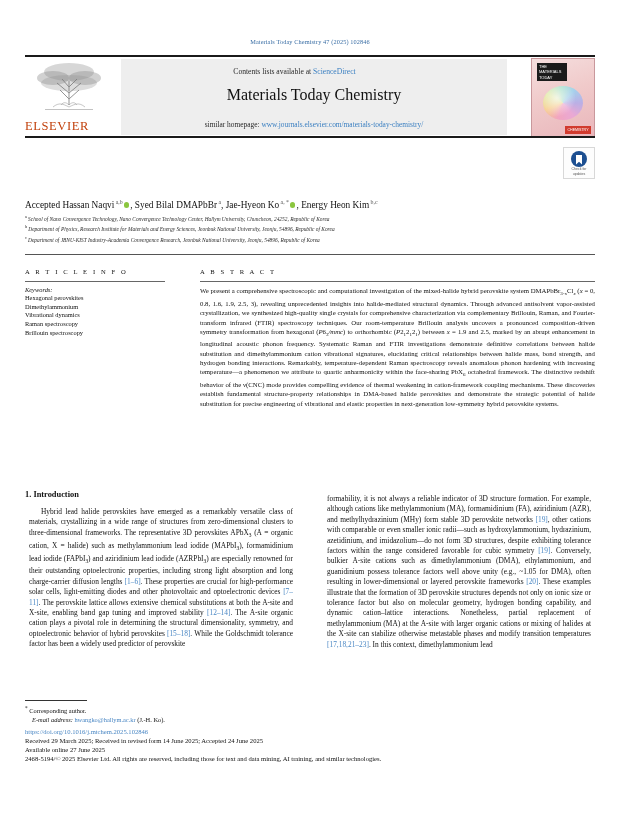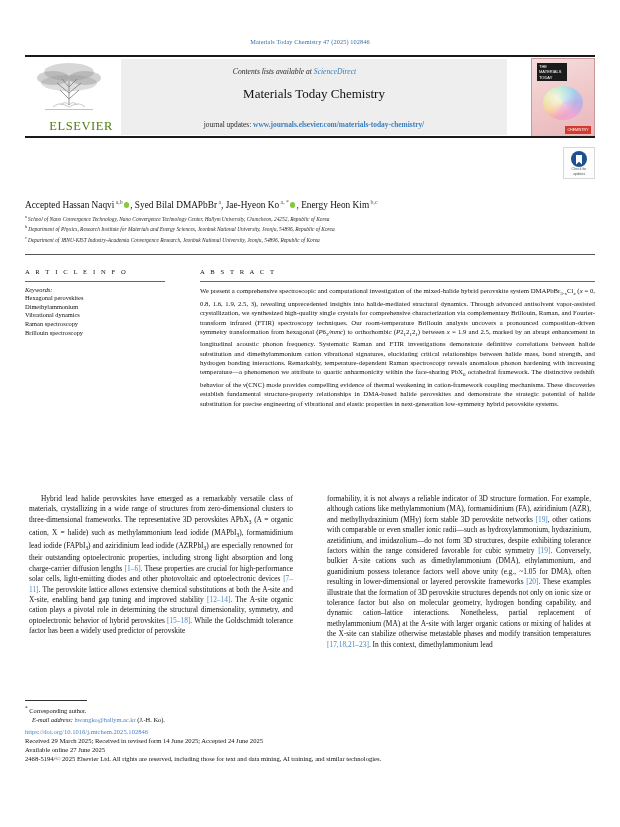--- a/index.html
+++ b/index.html
@@ -70,65 +70,64 @@
     top: 0;
     left: 6px;
     width: 76px;
     height: 56px;
   }
   .elsevier-word {
     position: absolute;
     bottom: 1px;
     left: 0;
     width: 88px;
-    text-align: right;
+    text-align: left;
     font-family: "Liberation Serif", serif;
     font-size: 12.5px;
     letter-spacing: 0.6px;
-    color: #4d7c0f;
+    color: #c2410c;
     font-weight: normal;
   }
   .masthead-center {
     position: absolute;
     top: 4px;
     left: 96px;
     width: 386px;
     height: 76px;
     background: #eeeeee;
   }
   .contents-line {
     position: absolute;
     top: 8px;
     left: 0;
     width: 347px;
     text-align: center;
     font-size: 7.6px;
     color: #2a2a2a;
-    font-style: italic;
   }
   .contents-line a { color: #3a7fc1; text-decoration: none; }
   .journal-title {
     position: absolute;
     top: 27px;
     left: 0;
     width: 386px;
     text-align: center;
-    font-size: 13px;
+    font-size: 16px;
     color: #111;
   }
   .homepage-line {
     position: absolute;
     bottom: 6px;
     left: 0;
     width: 386px;
     text-align: center;
     font-size: 7.4px;
     color: #2a2a2a;
   }
-  .homepage-line a { color: #3a7fc1; text-decoration: none; font-weight: bold; }
+  .homepage-line a { color: #3a7fc1; text-decoration: none; }
   .cover-thumb {
     position: absolute;
     top: 3px;
     right: 0;
     width: 62px;
     height: 78px;
     border: 1px solid #c9989c;
     background: linear-gradient(160deg, #f5dede 0%, #f0caca 45%, #e9b6bb 100%);
     overflow: hidden;
   }
@@ -425,21 +424,21 @@
       </svg>
       <div class="elsevier-word">ELSEVIER</div>
     </div>
 
     <div class="masthead-center">
       <div class="contents-line">
         <span>Contents lists available at </span><a href="#">ScienceDirect</a>
       </div>
       <div class="journal-title">Materials Today Chemistry</div>
       <div class="homepage-line">
-        <span>journal updates: </span><a href="#">www.journals.elsevier.com/materials-today-chemistry/</a>
+        <span>similar homepage: </span><a href="#">www.journals.elsevier.com/materials-today-chemistry/</a>
       </div>
     </div>
 
     <div class="cover-thumb">
       <div class="cover-badge">
         <span>THE</span><br>
         <span>MATERIALS</span><br>
         <span>TODAY</span>
       </div>
       <div class="cover-sphere"></div>
@@ -480,20 +479,21 @@
       </div>
   </div>
 
   <div class="abs-col">
     <div class="sec-head">A B S T R A C T</div>
     <div class="col-rule"></div>
     <div class="abstract-body">We present a comprehensive spectroscopic and computational investigation of the mixed-halide hybrid perovskite system DMAPbBr<sub>3-x</sub>Cl<sub><i>x</i></sub> (<i>x</i> = 0, 0.8, 1.6, 1.9, 2.5, 3), revealing unprecedented insights into halide-mediated structural dynamics. Through advanced antisolvent vapor-assisted crystallization, we synthesized high-quality single crystals for comprehensive characterization via complementary Brillouin, Raman, and Fourier-transform infrared (FTIR) spectroscopy techniques. Our room-temperature Brillouin analysis uncovers a pronounced composition-driven symmetry transformation from hexagonal (<i>P</i>6<sub>3</sub><i>/mmc</i>) to orthorhombic (<i>P</i>2<sub>1</sub>2<sub>1</sub>2<sub>1</sub>) between <i>x</i> = 1.9 and 2.5, marked by an abrupt enhancement in longitudinal acoustic phonon frequency. Systematic Raman and FTIR investigations demonstrate definitive correlations between halide substitution and dimethylammonium cation vibrational signatures, elucidating critical relationships between halide mass, bond strength, and hydrogen bonding interactions. Remarkably, temperature-dependent Raman spectroscopy reveals anomalous phonon hardening with increasing temperature—a phenomenon we attribute to quartic anharmonicity within the face-sharing PbX<sub>6</sub> octahedral framework. The distinctive redshift behavior of the ν(CNC) mode provides compelling evidence of thermal weakening in cation-framework coupling mechanisms. These discoveries establish fundamental structure-property relationships in DMA-based halide perovskites and demonstrate the strategic potential of halide substitution for precise engineering of vibrational and elastic properties in next-generation low-symmetry hybrid perovskite systems.</div>
   </div>
 
   <div class="col-left">
+    <h2 class="body-head">1. Introduction</h2>
     <p class="body-text" style="text-indent:12px;">Hybrid lead halide perovskites have emerged as a remarkably versatile class of materials, crystallizing in a wide range of structures from zero-dimensional clusters to three-dimensional frameworks. The representative 3D perovskites APbX<sub>3</sub> (A = organic cation, X = halide) such as methylammonium lead iodide (MAPbI<sub>3</sub>), formamidinium lead iodide (FAPbI<sub>3</sub>) and aziridinium lead iodide (AZRPbI<sub>3</sub>) are especially renowned for their outstanding optoelectronic properties, including strong light absorption and long charge-carrier diffusion lengths <span class="ref">[1–6]</span>. These properties are crucial for high-performance solar cells, light-emitting diodes and other photovoltaic and optoelectronic devices <span class="ref">[7–11]</span>. The perovskite lattice allows extensive chemical substitutions at both the A-site and X-site, enabling band gap tuning and improved stability <span class="ref">[12–14]</span>. The A-site organic cation plays a pivotal role in determining the structural dimensionality, symmetry, and optoelectronic behavior of hybrid perovskites <span class="ref">[15–18]</span>. While the Goldschmidt tolerance factor has been a widely used predictor of perovskite</p>
   </div>
 
   <div class="col-right">
     <p class="body-text">formability, it is not always a reliable indicator of 3D structure formation. For example, although cations like methylammonium (MA), formamidinium (FA), aziridinium (AZR), and methylhydrazinium (MHy) form stable 3D perovskite networks <span class="ref">[19]</span>, other cations with comparable or even smaller ionic radii—such as hydroxylammonium, hydrazinium, azetidinium, and imidazolium—do not form 3D structures, despite exhibiting tolerance factors within the range considered favorable for cubic symmetry <span class="ref">[19]</span>. Conversely, bulkier A-site cations such as dimethylammonium (DMA), ethylammonium, and guanidinium possess tolerance factors well above unity (e.g., ~1.05 for DMA), often resulting in lower-dimensional or layered perovskite frameworks <span class="ref">[20]</span>. These examples illustrate that the formation of 3D perovskite structures depends not only on ionic size or tolerance factor but also on molecular geometry, hydrogen bonding capability, and dynamic cation–lattice interactions. Nonetheless, partial replacement of methylammonium (MA) at the A-site with larger organic cations or mixing of halides at the X-site can stabilize otherwise metastable phases and modify transition temperatures <span class="ref">[17,18,21–23]</span>. In this context, dimethylammonium lead</p>
   </div>
 
   <div class="foot-rule"></div>
   <div class="footnote">
     <div>

